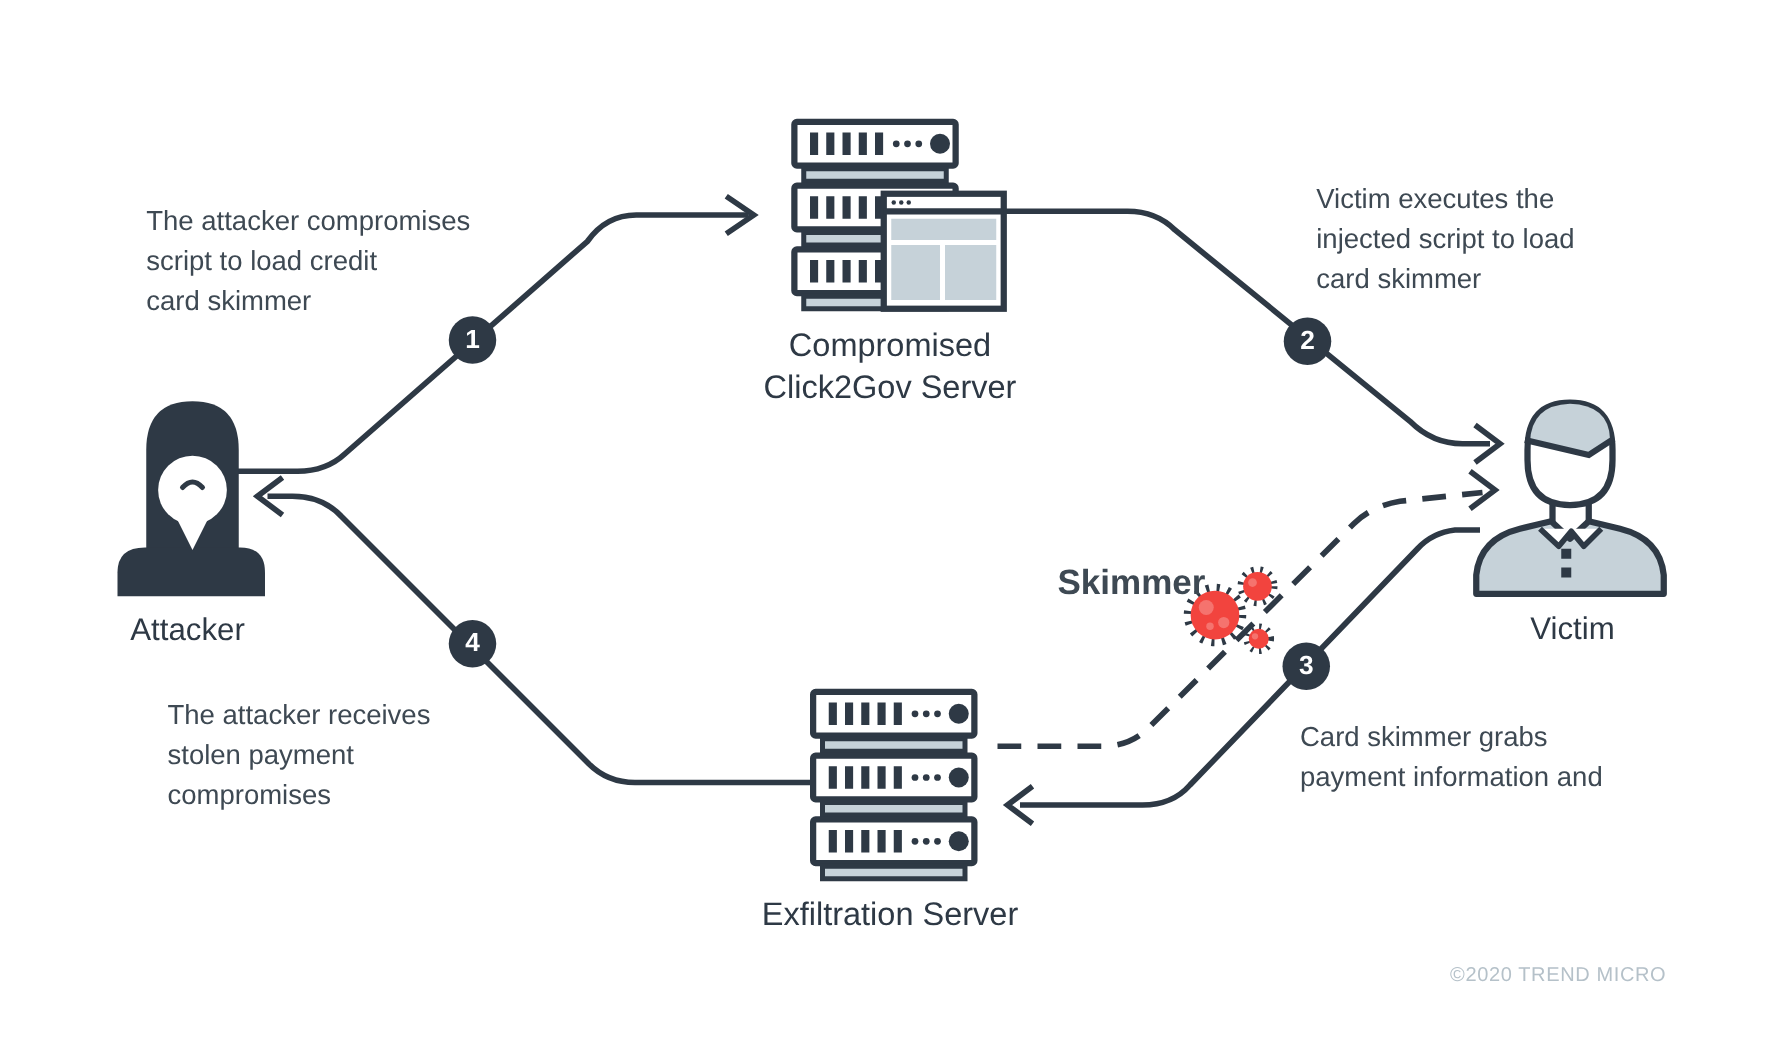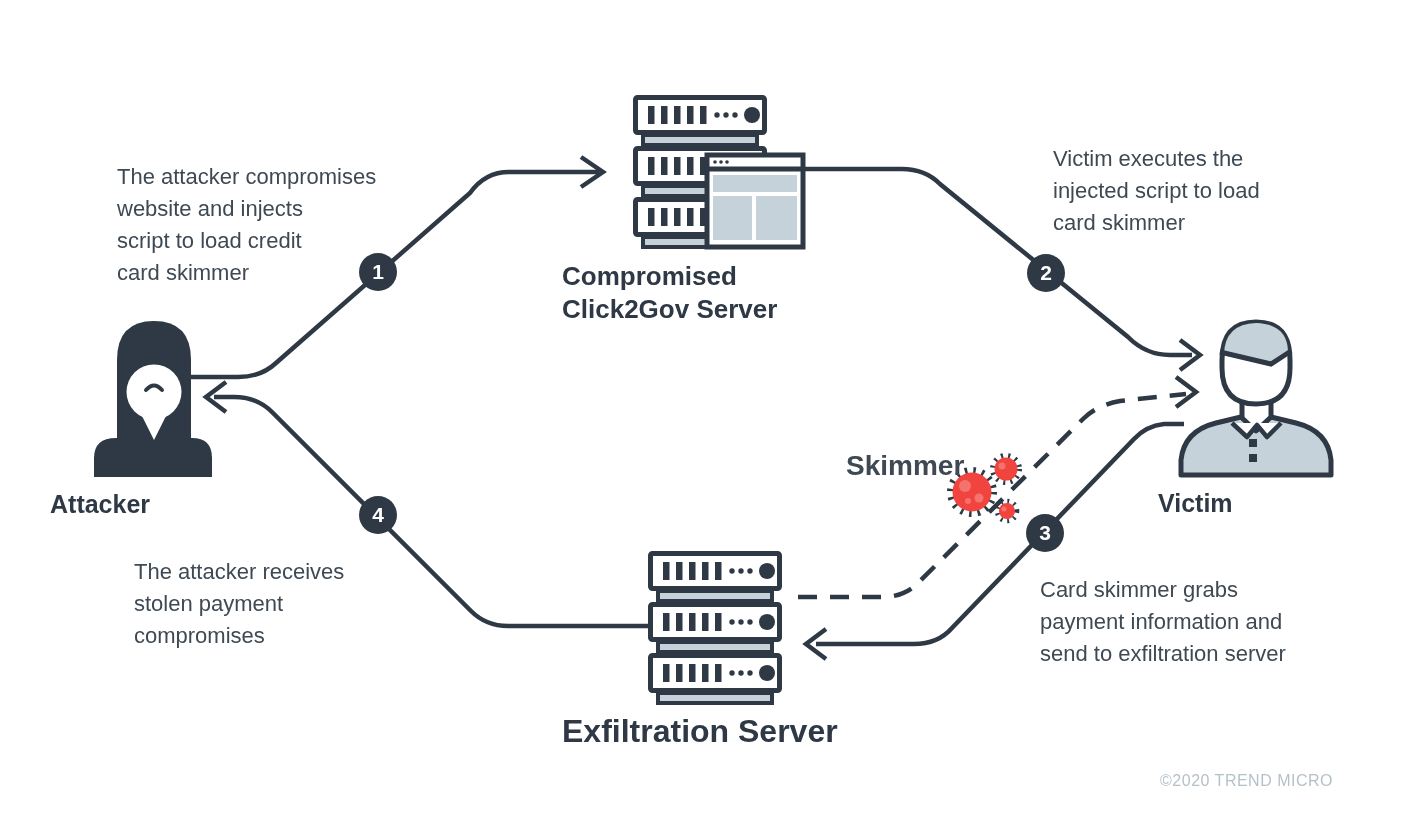--- a/index.html
+++ b/index.html
@@ -17,22 +17,22 @@
   .fw{fill:#ffffff;}
   .fl{fill:var(--light);}
   .fd{fill:var(--dark);}
   .fr{fill:var(--red);}
 
   .step-text{
     position:absolute;color:var(--text);font-size:22px;line-height:32px;
     font-weight:500;white-space:nowrap;
   }
   .node-label{
-    position:absolute;color:var(--dark);font-weight:700;font-size:25px;
-    line-height:33px;text-align:left;white-space:nowrap;
+    position:absolute;color:var(--dark);font-weight:400;font-size:25px;
+    line-height:33px;text-align:center;white-space:nowrap;
   }
   .skimmer-label{
     position:absolute;color:var(--text);font-size:28px;font-weight:600;
     white-space:nowrap;
   }
   .badge{
     position:absolute;width:38px;height:38px;border-radius:50%;
     background:var(--dark);color:#fff;display:flex;align-items:center;
     justify-content:center;font-weight:700;font-size:21px;
   }
@@ -167,51 +167,49 @@
   </div>
   <div class="badge" style="left:1026px;top:514px;">
     <span>3</span>
   </div>
   <div class="badge" style="left:359px;top:496px;">
     <span>4</span>
   </div>
 
   <div class="step-text" style="left:117px;top:161px;">
     <div>The attacker compromises</div>
-    <div>website and injects</div>
     <div>script to load credit</div>
     <div>card skimmer</div>
   </div>
 
   <div class="step-text" style="left:1041px;top:143px;margin-left:12px;">
     <div>Victim executes the</div>
     <div>injected script to load</div>
     <div>card skimmer</div>
   </div>
 
   <div class="step-text" style="left:1040px;top:574px;">
     <div>Card skimmer grabs</div>
     <div>payment information and</div>
-    <div>send to exfiltration server</div>
   </div>
 
   <div class="step-text" style="left:134px;top:556px;">
     <div>The attacker receives</div>
     <div>stolen payment</div>
     <div>compromises</div>
   </div>
 
   <div class="node-label" style="left:50px;top:488px;width:200px;">Attacker</div>
 
   <div class="node-label" style="left:562px;top:260px;width:300px;font-size:26px;">
     <div>Compromised</div>
     <div>Click2Gov Server</div>
   </div>
 
   <div class="node-label" style="left:1158px;top:487px;width:200px;">Victim</div>
 
-  <div class="node-label" style="left:562px;top:715px;width:300px;font-size:32px;">Exfiltration Server</div>
+  <div class="node-label" style="left:562px;top:715px;width:300px;font-size:26px;">Exfiltration Server</div>
 
   <div class="skimmer-label" style="left:846px;top:450px;">Skimmer</div>
 
   <div class="copyright">©2020 TREND MICRO</div>
 
 </div>
 
 </body></html>

